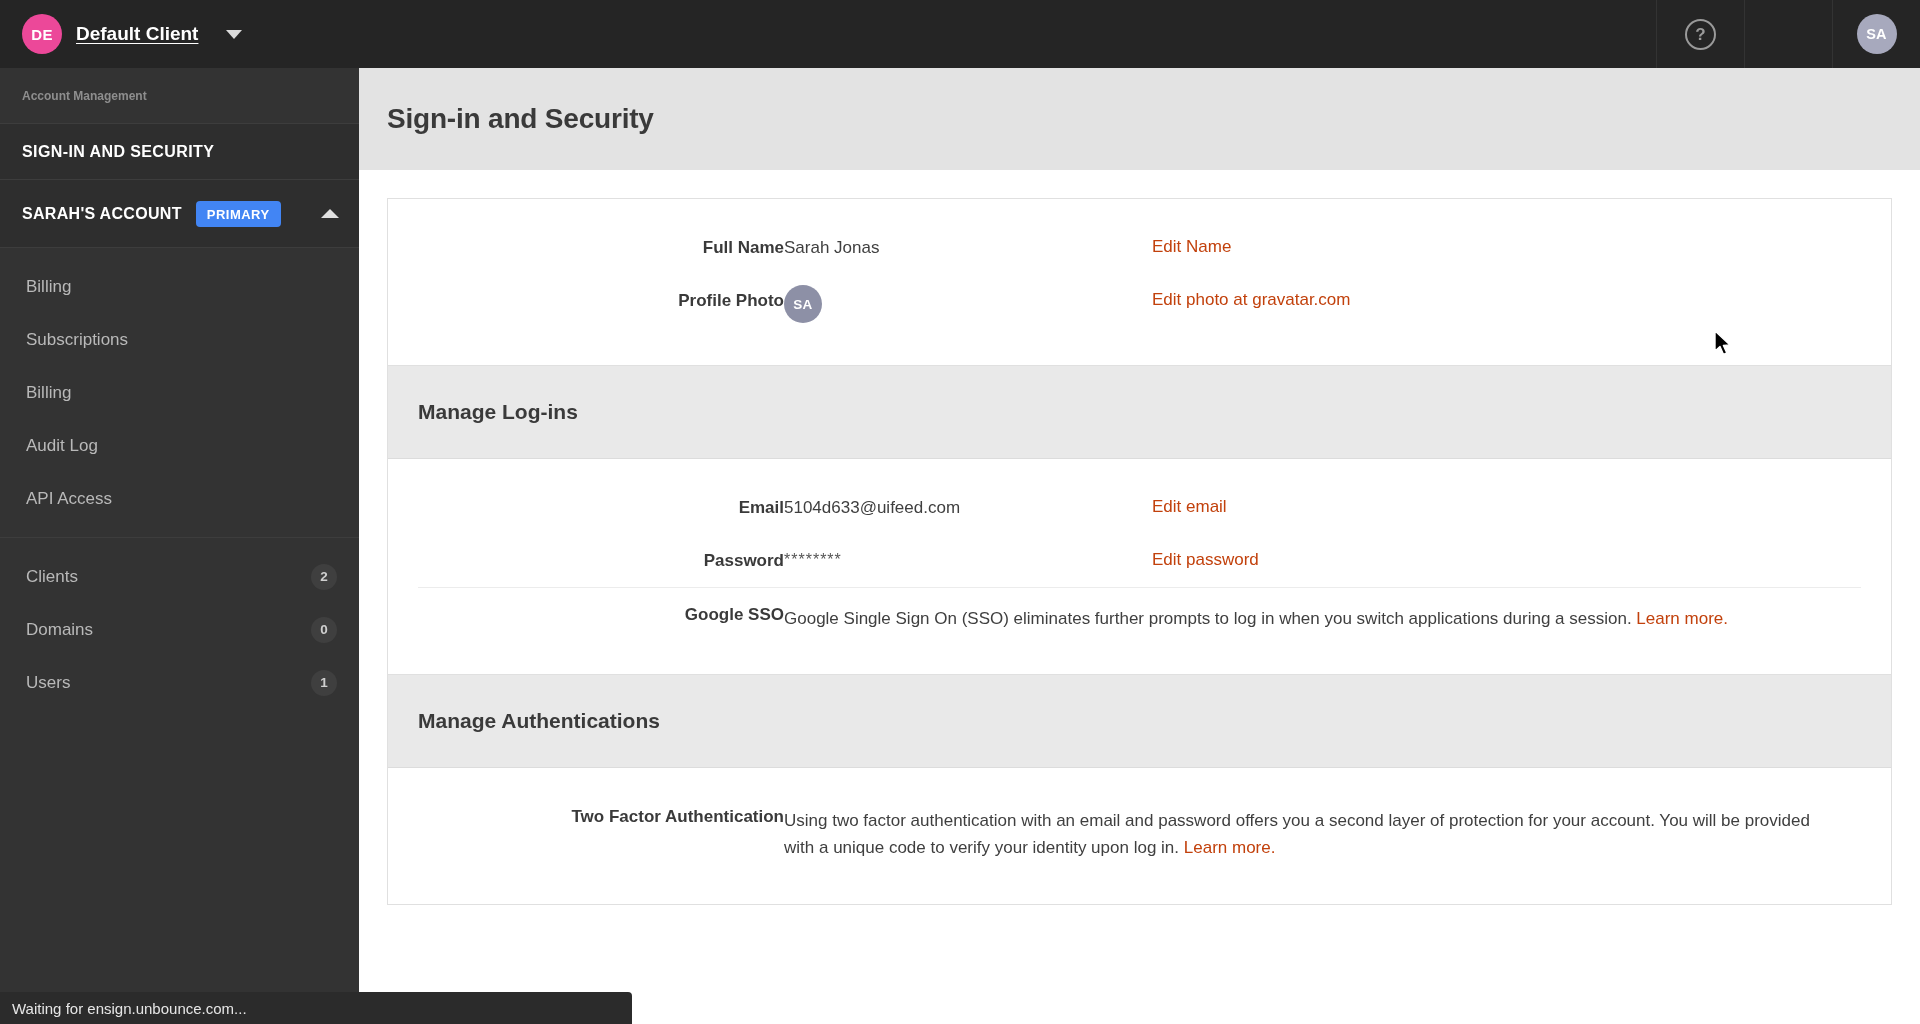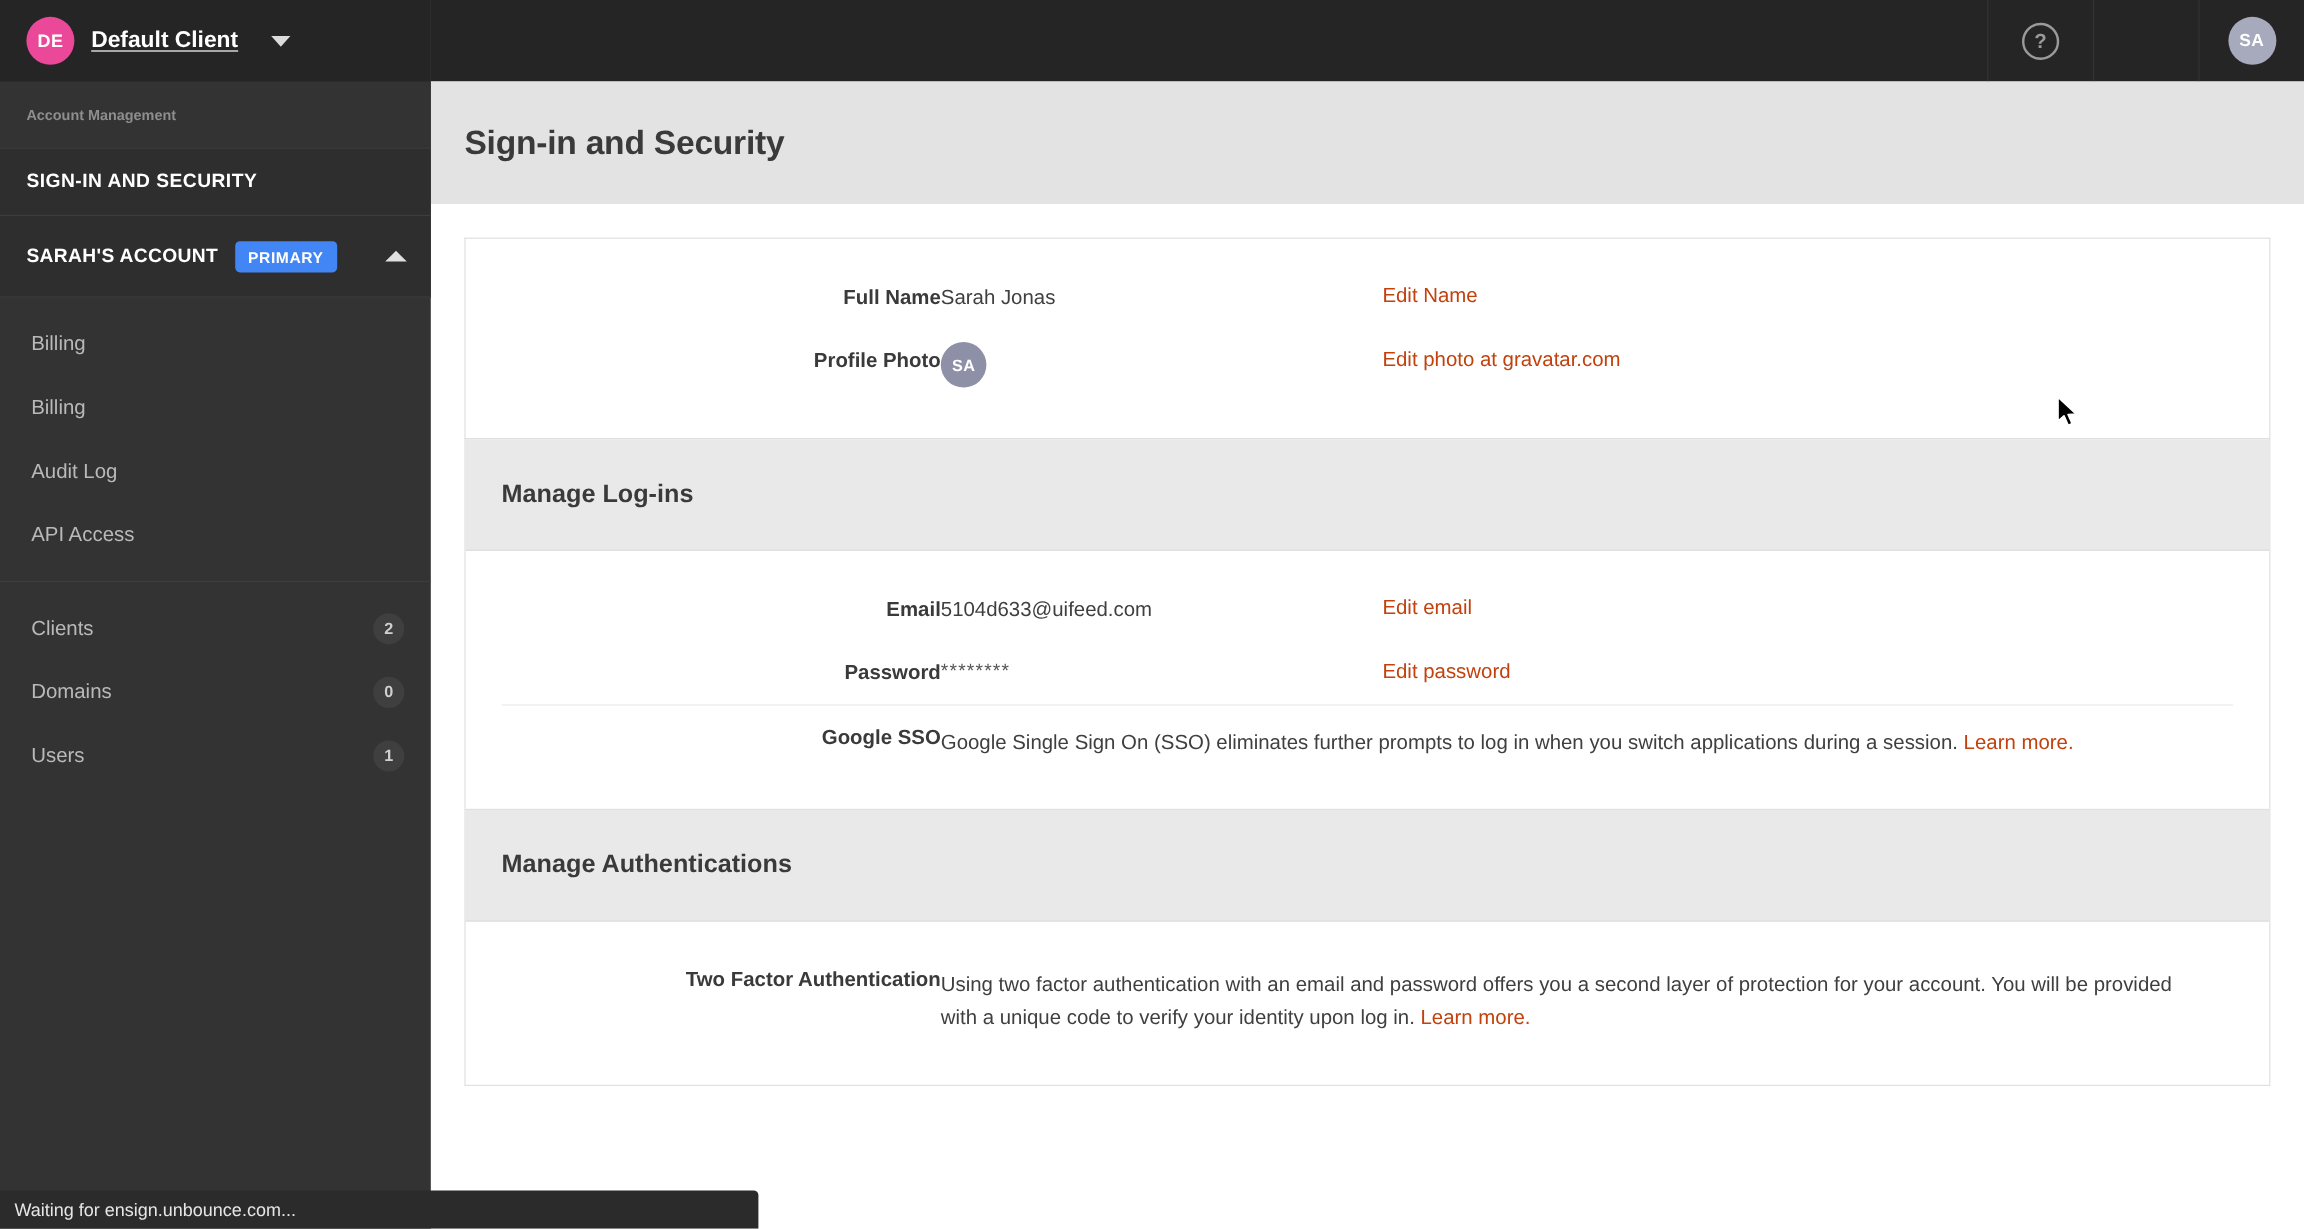--- a/index.html
+++ b/index.html
@@ -287,20 +287,23 @@
       <span class="account-name">SARAH'S ACCOUNT</span>
       <span class="primary-badge">PRIMARY</span>
       <span class="collapse-caret"></span>
     </div>
 
     <div class="nav-group">
       <div class="nav-item">
         <span>Billing</span>
       </div>
       <div class="nav-item">
+        <span>Subscriptions</span>
+      </div>
+      <div class="nav-item">
         <span>Billing</span>
       </div>
       <div class="nav-item">
         <span>Audit Log</span>
       </div>
       <div class="nav-item">
         <span>API Access</span>
       </div>
     </div>
 

